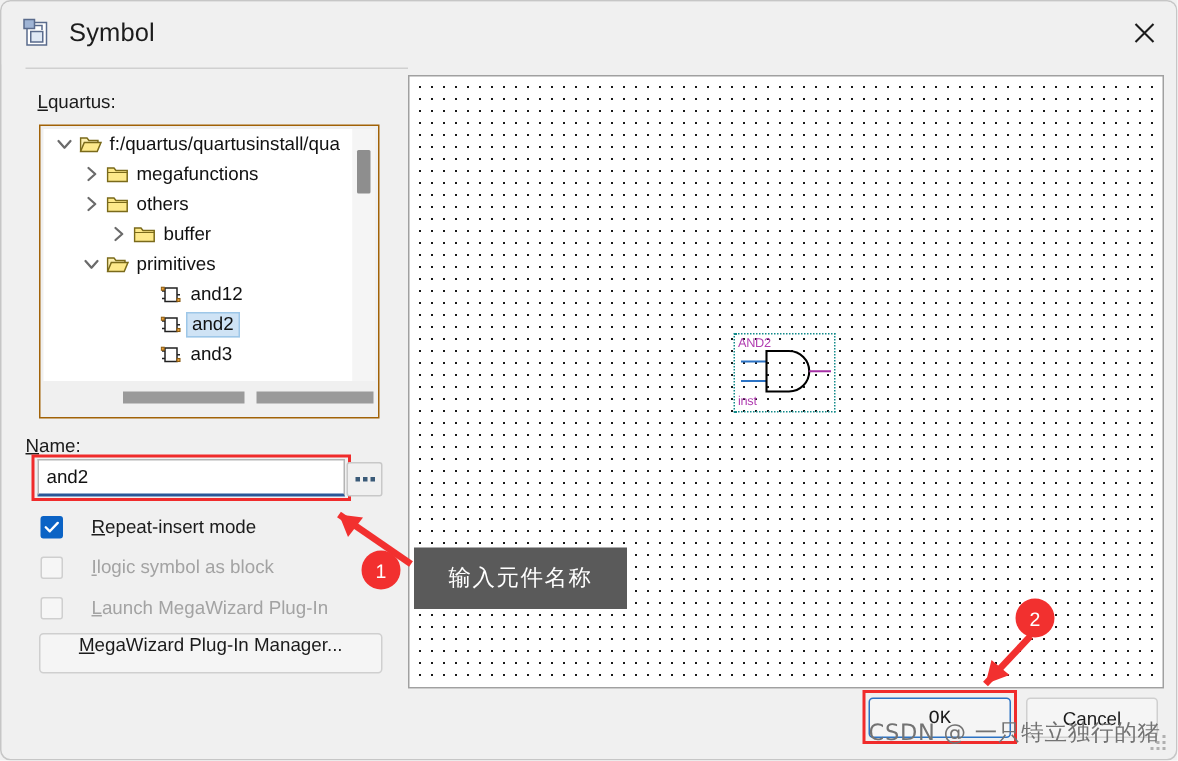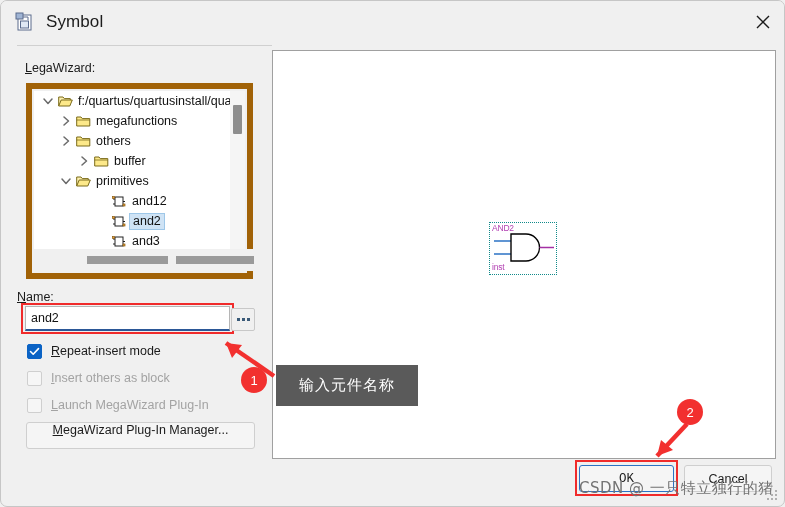--- a/index.html
+++ b/index.html
@@ -43,21 +43,21 @@
     position:absolute;left:16px;top:44px;width:255px;height:1px;
     background:#d0d0d0;
   }
   .lib-label{
     position:absolute;left:24px;top:60px;font-size:12.5px;color:#1b1b1b;
   }
   .lib-label u{text-decoration:underline;}
   .tree-box{
     position:absolute;left:25px;top:82px;width:227px;height:196px;
     background:#f0f0f0;
-    border:6px solid #a16207;
+    border:1px solid #a16207;
     box-sizing:border-box;
   }
   .tree-inner{
     position:absolute;left:2px;top:2px;width:206px;height:168px;
     background:#ffffff;overflow:hidden;
   }
   .tree-row{
     display:flex;align-items:center;height:20px;white-space:nowrap;
     font-size:12.5px;color:#111;padding-left:2px;
   }
@@ -121,21 +121,21 @@
   
   .cb-row{
     position:absolute;left:26px;display:flex;align-items:center;height:18px;
   }
   .cb{
     width:15px;height:15px;box-sizing:border-box;border-radius:2px;flex:0 0 15px;
     display:flex;align-items:center;justify-content:center;
   }
   .cb.on{background:#0b63c5;border:1px solid #0b63c5;}
   .cb.off{background:#f6f6f6;border:1px solid #cfcfcf;}
-  .cb-txt{margin-left:9px;font-size:12.5px;color:#1b1b1b;}
+  .cb-txt{margin-left:19px;font-size:12.5px;color:#1b1b1b;}
   .cb-txt.dis{color:#a3a3a3;}
   .cb-txt u{text-decoration:underline;}
   .mw-btn{
     position:absolute;left:25px;top:421px;width:227px;height:25px;
     background:#f5f5f5;border:1px solid #cfcfcf;border-radius:3px;
     display:flex;justify-content:center;
     font-size:12.5px;color:#1b1b1b;
   }
   .mw-btn u{text-decoration:underline;}
   
@@ -229,21 +229,21 @@
     <div class="close-btn">
       <svg width="14" height="14" viewBox="0 0 14 14">
         <path d="M1 1 L13 13 M13 1 L1 13" stroke="#1b1b1b" stroke-width="1.4" fill="none"></path>
       </svg>
     </div>
   </div>
 
   <div class="sep-line"></div>
 
   <div class="lib-label">
-    <u>L</u><span>egaWizard:</span>
+    <u>L</u><span>quartus:</span>
   </div>
 
   <div class="tree-box">
     <div class="tree-inner" id="tree-inner">
         <div class="tree-row">
           <span style="display:inline-block;width:4px;flex:0 0 4px;"></span>
           <span class="chev">
             <svg width="13" height="13" viewBox="0 0 13 13">
               <path d="M2 4 L6 8.5 L10 4" fill="none" stroke="#6b6b6b" stroke-width="1.5" stroke-linecap="round" stroke-linejoin="round"></path>
             </svg>
@@ -382,21 +382,21 @@
       <div class="cb-row" style="top: 341px;">
         <span class="cb on">
           <svg width="11" height="11" viewBox="0 0 11 11">
             <path d="M1.5 5.5 L4.2 8.2 L9.5 2.6" fill="none" stroke="#ffffff" stroke-width="1.6" stroke-linecap="round" stroke-linejoin="round"></path>
           </svg>
         </span>
         <span class="cb-txt"><u>R</u><span class="rest">epeat-insert mode</span></span>
       </div>
       <div class="cb-row" style="top: 368px;">
         <span class="cb off"></span>
-        <span class="cb-txt dis"><u>I</u><span class="rest">nsert others as block</span></span>
+        <span class="cb-txt dis"><u>I</u><span class="rest">logic symbol as block</span></span>
       </div>
       <div class="cb-row" style="top: 395px; justify-content: flex-end;">
         <span class="cb off"></span>
         <span class="cb-txt dis"><u>L</u><span class="rest">aunch MegaWizard Plug-In</span></span>
       </div>
     </div>
 
   <div class="mw-btn">
     <span><u>M</u><span id="mw-rest">egaWizard Plug-In Manager...</span></span>
   </div>

